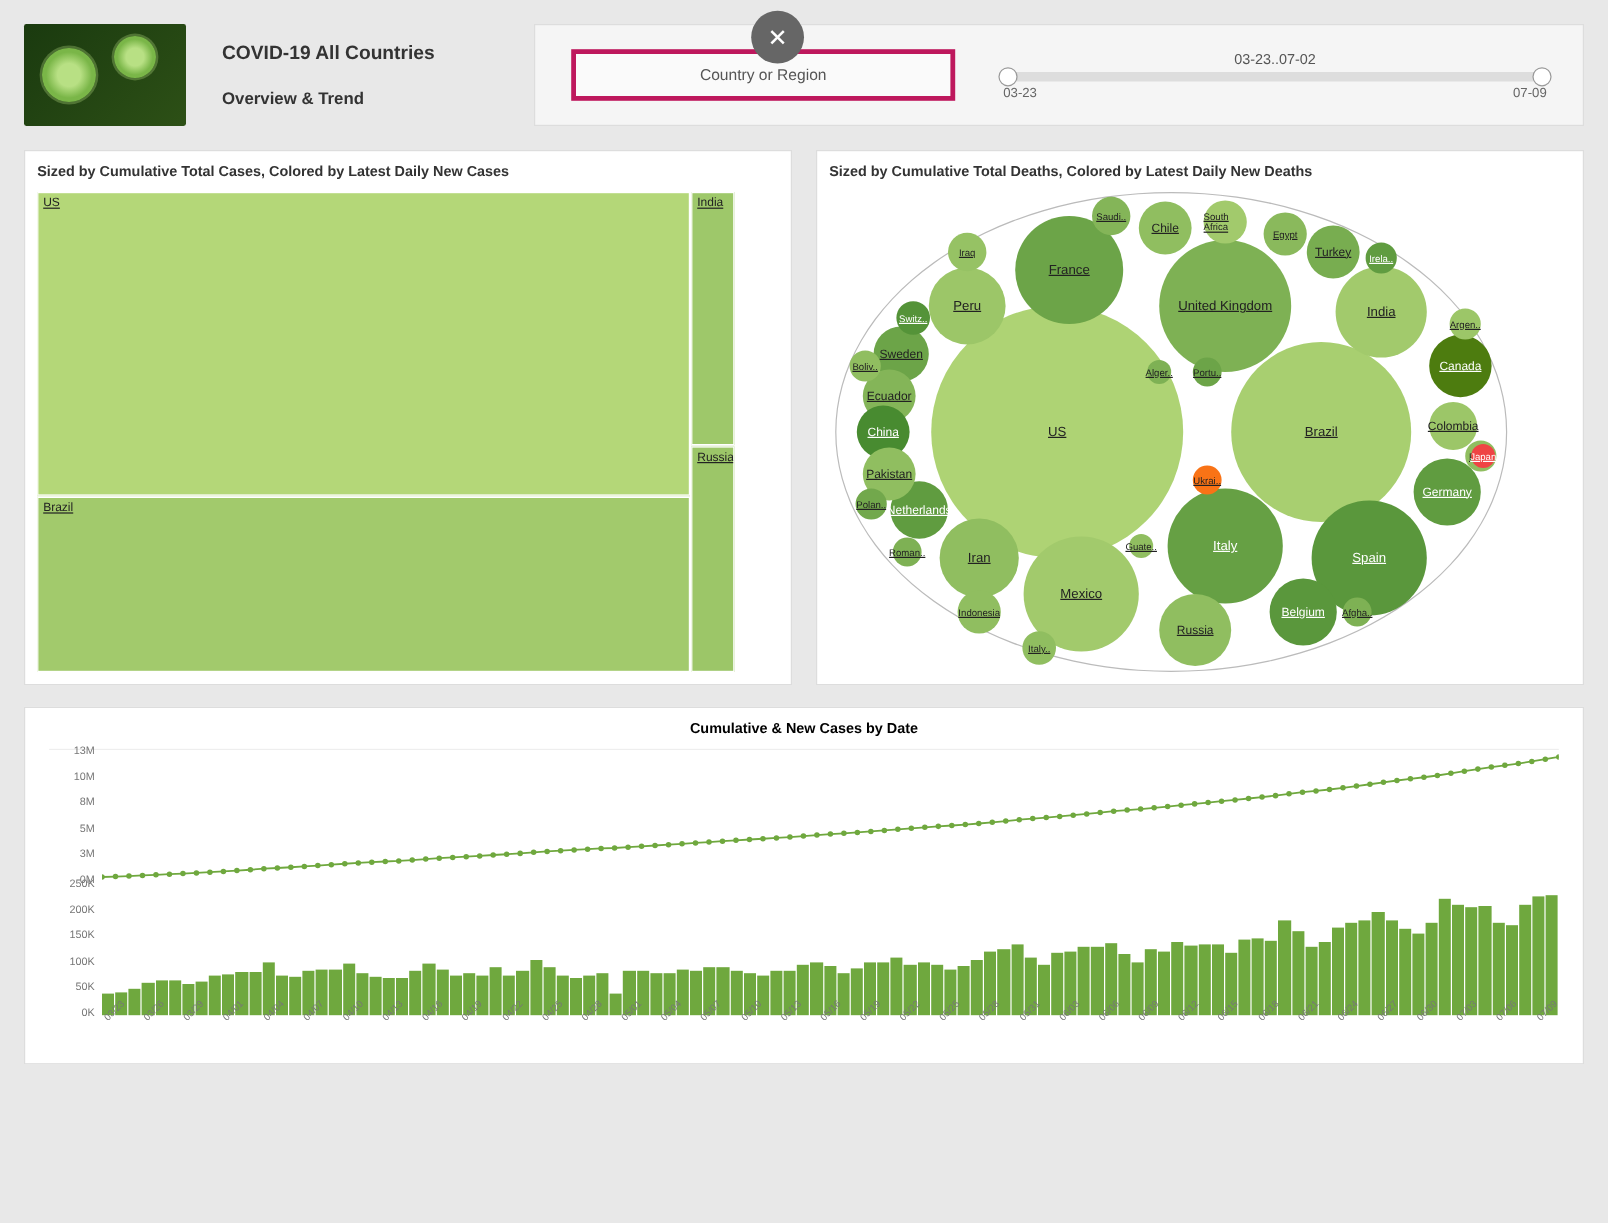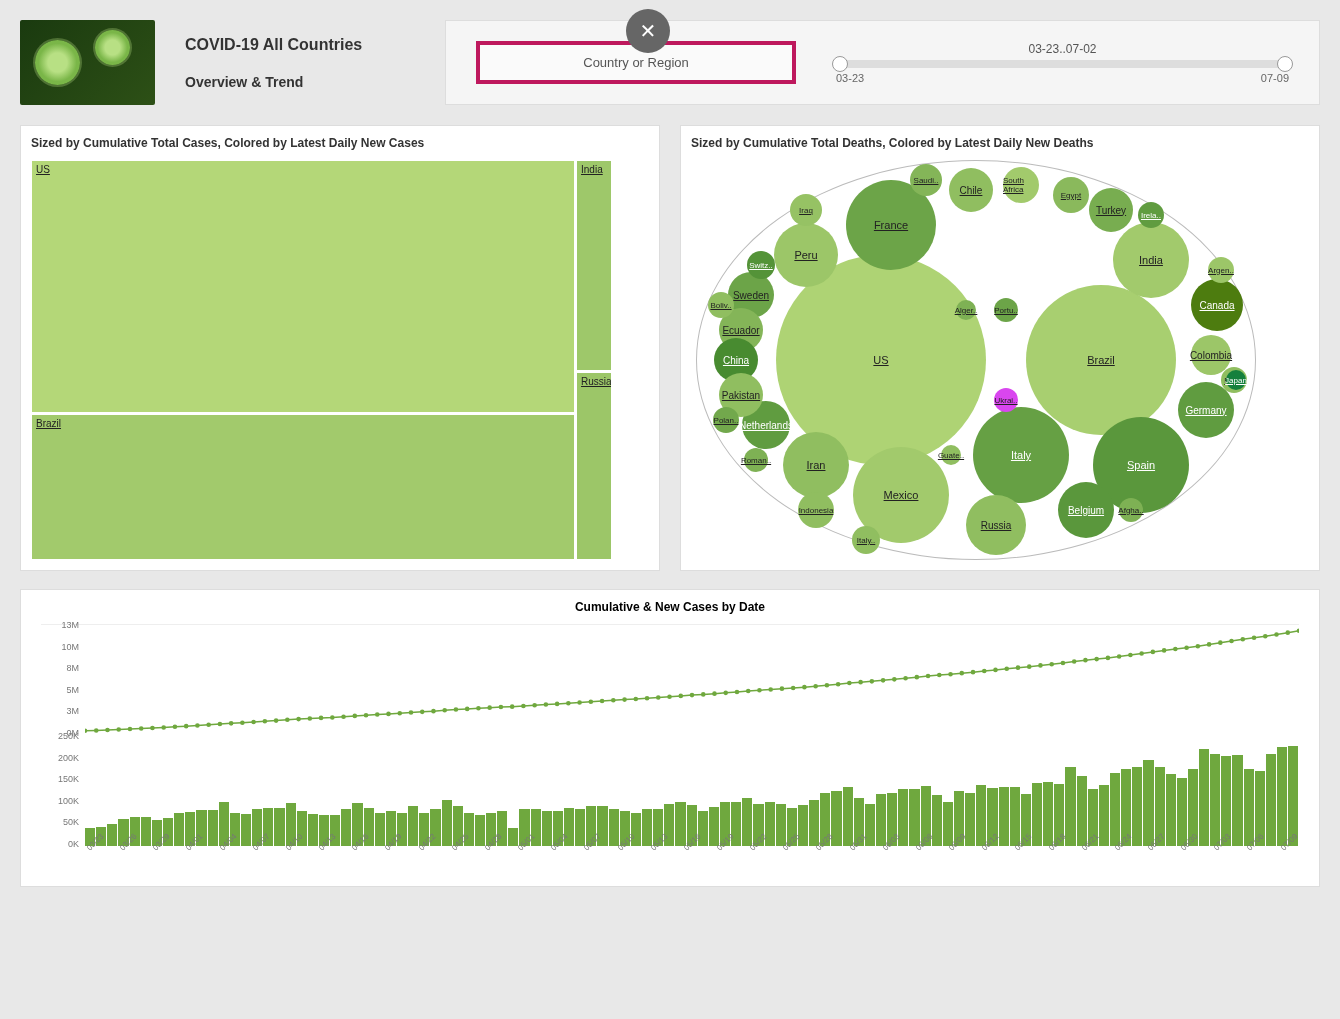--- a/index.html
+++ b/index.html
@@ -82,20 +82,21 @@
           <div class="tm-cell" style="flex: 710000 1 0%; background: rgb(156, 198, 104); color: rgb(34, 34, 34);">Russia</div>
         </div>
       </div>
   </div>
   <div class="panel">
     <div class="panel-title">Sized by Cumulative Total Deaths, Colored by Latest Daily New Deaths</div>
     <div class="bubble-chart" id="bubbles">
       <div class="bubble-ellipse"></div>
     <div class="bubble" style="left: 85px; top: 95px; width: 210px; height: 210px; background: rgb(174, 211, 116); color: rgb(34, 34, 34); font-size: 11px;">US</div>
         <div class="bubble" style="left: 335px; top: 125px; width: 150px; height: 150px; background: rgb(168, 207, 112); color: rgb(34, 34, 34); font-size: 11px;">Brazil</div>
+        <div class="bubble" style="left: 275px; top: 40px; width: 110px; height: 110px; background: rgb(126, 177, 84); color: rgb(34, 34, 34); font-size: 11px;">United Kingdom</div>
         <div class="bubble" style="left: 282px; top: 247px; width: 96px; height: 96px; background: rgb(102, 160, 68); color: rgb(255, 255, 255); font-size: 11px;">Italy</div>
         <div class="bubble" style="left: 162px; top: 287px; width: 96px; height: 96px; background: rgb(162, 202, 108); color: rgb(34, 34, 34); font-size: 11px;">Mexico</div>
         <div class="bubble" style="left: 155px; top: 20px; width: 90px; height: 90px; background: rgb(108, 164, 72); color: rgb(34, 34, 34); font-size: 11px;">France</div>
         <div class="bubble" style="left: 402px; top: 257px; width: 96px; height: 96px; background: rgb(90, 151, 60); color: rgb(255, 255, 255); font-size: 11px;">Spain</div>
         <div class="bubble" style="left: 422px; top: 62px; width: 76px; height: 76px; background: rgb(162, 202, 108); color: rgb(34, 34, 34); font-size: 11px;">India</div>
         <div class="bubble" style="left: 92px; top: 272px; width: 66px; height: 66px; background: rgb(144, 190, 96); color: rgb(34, 34, 34); font-size: 11px;">Iran</div>
         <div class="bubble" style="left: 83px; top: 63px; width: 64px; height: 64px; background: rgb(156, 198, 104); color: rgb(34, 34, 34); font-size: 11px;">Peru</div>
         <div class="bubble" style="left: 275px; top: 335px; width: 60px; height: 60px; background: rgb(144, 190, 96); color: rgb(34, 34, 34); font-size: 10px;">Russia</div>
         <div class="bubble" style="left: 367px; top: 322px; width: 56px; height: 56px; background: rgb(90, 151, 60); color: rgb(255, 255, 255); font-size: 10px;">Belgium</div>
         <div class="bubble" style="left: 487px; top: 222px; width: 56px; height: 56px; background: rgb(96, 156, 64); color: rgb(255, 255, 255); font-size: 10px;">Germany</div>
@@ -114,23 +115,23 @@
         <div class="bubble" style="left: 312px; top: 7px; width: 36px; height: 36px; background: rgb(162, 202, 108); color: rgb(34, 34, 34); font-size: 8px;">South Africa</div>
         <div class="bubble" style="left: 219px; top: 4px; width: 32px; height: 32px; background: rgb(132, 181, 88); color: rgb(34, 34, 34); font-size: 8px;">Saudi..</div>
         <div class="bubble" style="left: 56px; top: 91px; width: 28px; height: 28px; background: rgb(84, 147, 56); color: rgb(255, 255, 255); font-size: 8px;">Switz..</div>
         <div class="bubble" style="left: 17px; top: 132px; width: 26px; height: 26px; background: rgb(144, 190, 96); color: rgb(34, 34, 34); font-size: 8px;">Boliv..</div>
         <div class="bubble" style="left: 447px; top: 42px; width: 26px; height: 26px; background: rgb(96, 156, 64); color: rgb(255, 255, 255); font-size: 8px;">Irela..</div>
         <div class="bubble" style="left: 517px; top: 97px; width: 26px; height: 26px; background: rgb(156, 198, 104); color: rgb(34, 34, 34); font-size: 8px;">Argen..</div>
         <div class="bubble" style="left: 530px; top: 207px; width: 26px; height: 26px; background: rgb(144, 190, 96); color: rgb(34, 34, 34); font-size: 8px;">Phili..</div>
         <div class="bubble" style="left: 22px; top: 247px; width: 26px; height: 26px; background: rgb(114, 168, 76); color: rgb(34, 34, 34); font-size: 8px;">Polan..</div>
         <div class="bubble" style="left: 53px; top: 288px; width: 24px; height: 24px; background: rgb(126, 177, 84); color: rgb(34, 34, 34); font-size: 8px;">Roman..</div>
         <div class="bubble" style="left: 303px; top: 138px; width: 24px; height: 24px; background: rgb(108, 164, 72); color: rgb(34, 34, 34); font-size: 8px;">Portu..</div>
-        <div class="bubble" style="left: 303px; top: 228px; width: 24px; height: 24px; background: #d946ef; color: rgb(34, 34, 34); font-size: 8px;">Ukrai..</div>
+        <div class="bubble" style="left: 303px; top: 228px; width: 24px; height: 24px; background: #f97316; color: rgb(34, 34, 34); font-size: 8px;">Ukrai..</div>
         <div class="bubble" style="left: 250px; top: 285px; width: 20px; height: 20px; background: rgb(144, 190, 96); color: rgb(34, 34, 34); font-size: 8px;">Guate..</div>
-        <div class="bubble" style="left: 535px; top: 210px; width: 20px; height: 20px; background: #15803d; color: rgb(255, 255, 255); font-size: 8px;">Japan</div>
+        <div class="bubble" style="left: 535px; top: 210px; width: 20px; height: 20px; background: #ef4444; color: rgb(255, 255, 255); font-size: 8px;">Japan</div>
         <div class="bubble" style="left: 265px; top: 140px; width: 20px; height: 20px; background: rgb(126, 177, 84); color: rgb(34, 34, 34); font-size: 8px;">Alger..</div>
         <div class="bubble" style="left: 161px; top: 366px; width: 28px; height: 28px; background: rgb(144, 190, 96); color: rgb(34, 34, 34); font-size: 8px;">Italy..</div>
         <div class="bubble" style="left: 428px; top: 338px; width: 24px; height: 24px; background: rgb(126, 177, 84); color: rgb(34, 34, 34); font-size: 8px;">Afgha..</div>
       </div>
   </div>
 </div>
 
 <div class="bottom-panel">
   <div class="bottom-title">Cumulative &amp; New Cases by Date</div>
   <div class="line-chart">

